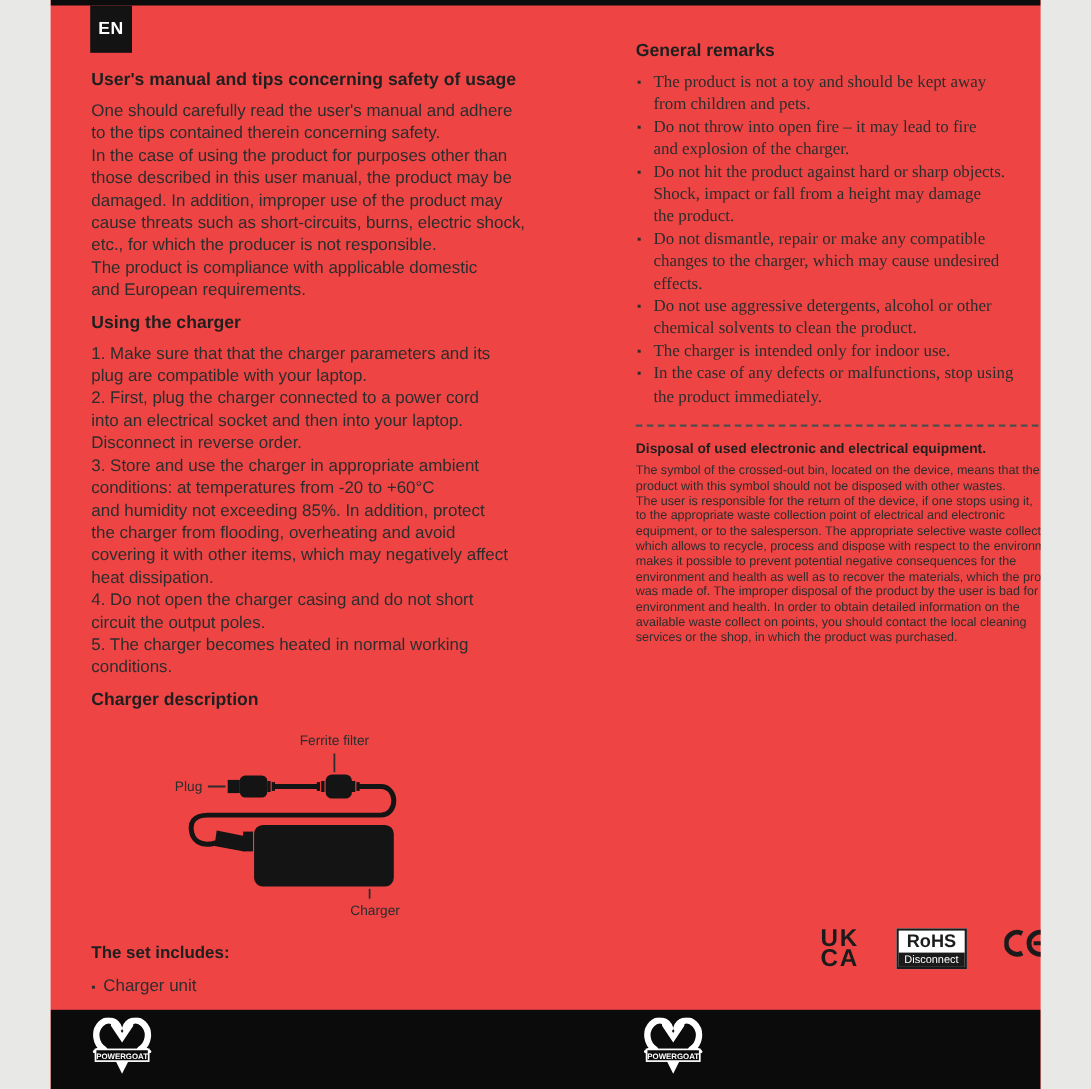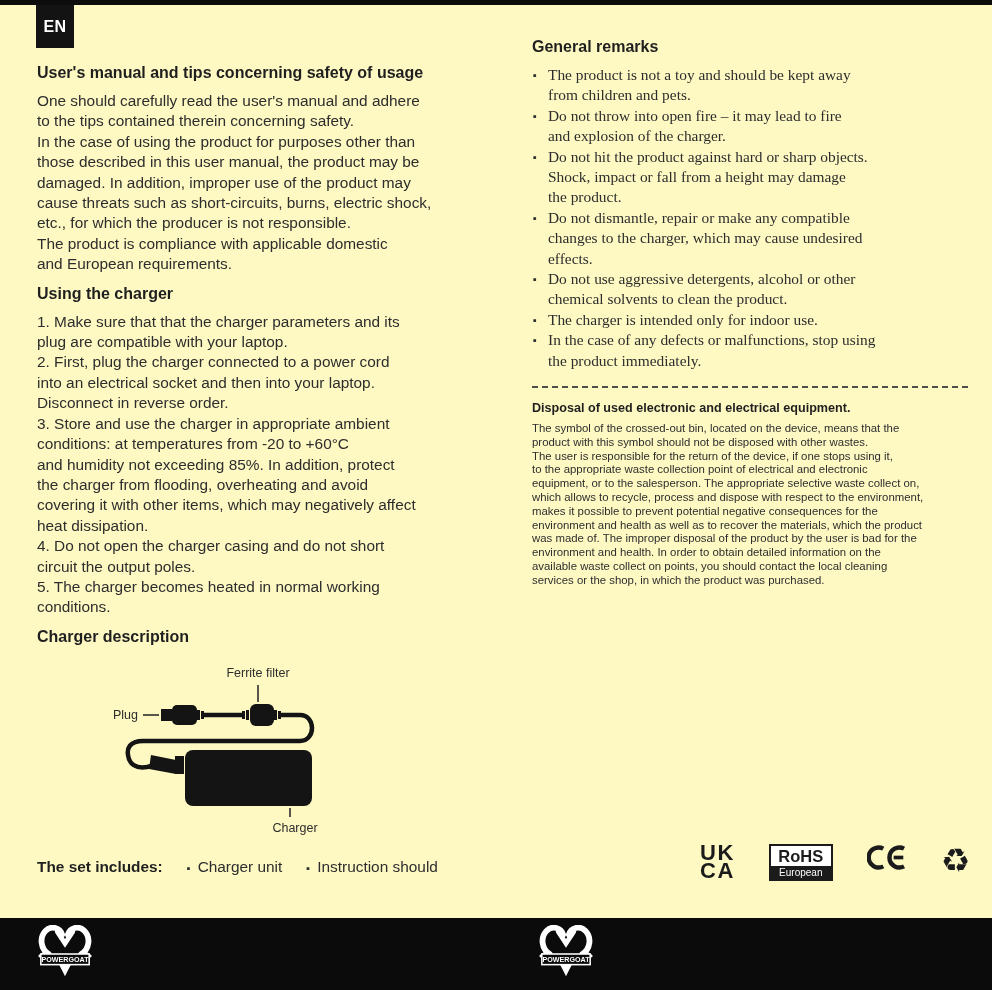--- a/index.html
+++ b/index.html
@@ -1,19 +1,19 @@
 <!DOCTYPE html>
 <html><head>
 <meta charset="utf-8">
 <style>
   * { box-sizing: border-box; }
   html,body { margin:0; padding:0; background:#e8e8e6; }
   .page {
-    position:relative; width:992px; height:990px; margin:0 auto;
-    background:#fef9c3; overflow:hidden;
+    position:relative; width:900px; height:990px; margin:0 auto;
+    background:#ef4444; overflow:hidden;
     font-family:"Liberation Sans", sans-serif; color:#2d2d2d;
   }
   .topbar { position:absolute; top:0; left:0; width:100%; height:5px; background:#0c0c0c; }
   .en-badge {
     position:absolute; left:36px; top:5px; width:38px; height:43px;
     background:#131313; color:#fff; font-weight:bold; font-size:16px;
     display:flex; align-items:center; justify-content:center; letter-spacing:.5px;
   }
   .col-left  { position:absolute; left:37px;  top:64px; width:460px; }
   .col-right { position:absolute; left:532px; top:38px; width:436px; }
@@ -33,21 +33,21 @@
   }
   .dashed-sep { border:none; border-top:2px dashed #4d4d4d; margin:15px 0 0 0; width:100%; }
   .disposal-h { font-size:12.6px; font-weight:bold; color:#1f1f1f; margin:13px 0 7px 0; }
   .disposal-body { font-size:11.4px; line-height:13.8px; white-space:pre-line; margin:0; }
   
   .diagram { margin-top:6px; }
   .diagram text { font-family:"Liberation Sans", sans-serif; font-size:12.5px; fill:#2d2d2d; }
   
   .set-row {
     position:absolute; left:37px; top:858px; display:flex; align-items:baseline;
-    font-size:15.4px; gap:24px;
+    font-size:15.4px; gap:12px;flex-direction:column;
   }
   .set-lead { font-weight:bold; color:#1f1f1f; }
   .set-item { display:flex; align-items:baseline; gap:7px; }
   .sq { font-size:11px; }
   
   .marks {
     position:absolute; left:700px; top:844px; height:52px;
     display:flex; align-items:flex-start; gap:34px; color:#1b1b1b;
   }
   .ukca { font-weight:bold; font-size:22px; line-height:17.5px; letter-spacing:1.5px; }
@@ -184,21 +184,21 @@
 services or the shop, in which the product was purchased.</p>
   </div>
 
   <div class="marks">
     <div class="ukca">
       <div>UK</div>
       <div>CA</div>
     </div>
     <div class="rohs">
       <div class="rohs-top">RoHS</div>
-      <div class="rohs-bottom">European</div>
+      <div class="rohs-bottom">Disconnect</div>
     </div>
     <svg width="40" height="27" viewBox="0 0 54 34">
       <g fill="none" stroke="#1b1b1b" stroke-width="6">
         <path d="M22 5 A13.5 13.5 0 1 0 22 29"></path>
         <path d="M50 5 A13.5 13.5 0 1 0 50 29"></path>
       </g>
       <path d="M36 17 H49" stroke="#1b1b1b" stroke-width="5" fill="none"></path>
     </svg>
     <span class="recycle">♻</span>
     <svg width="34" height="36" viewBox="0 0 36 38">

